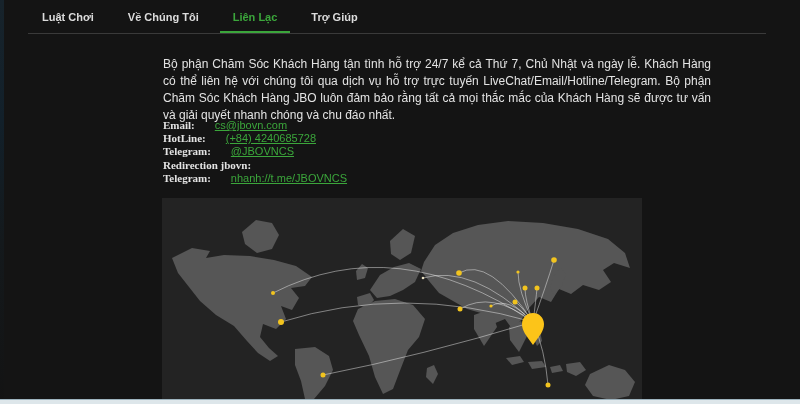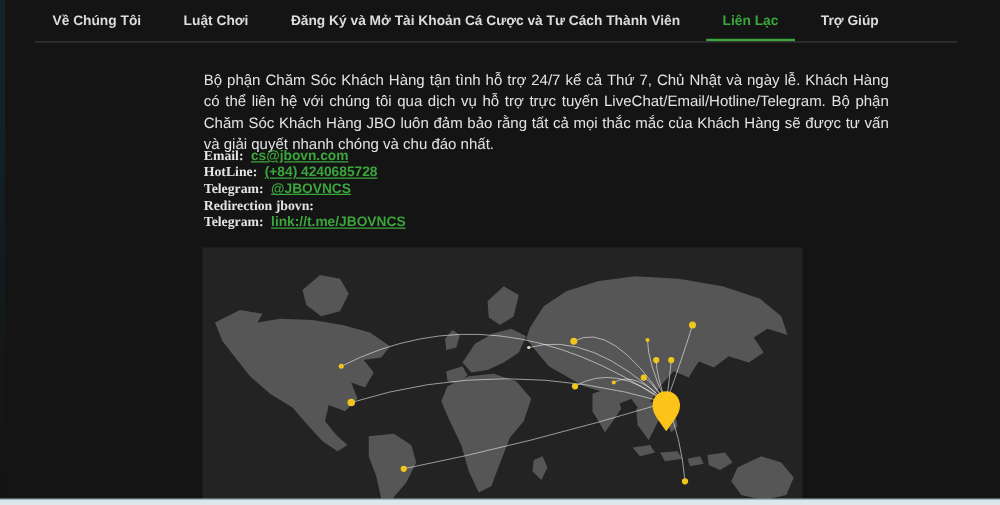--- a/index.html
+++ b/index.html
@@ -31,43 +31,42 @@
 
   
   .intro { position:absolute; left:163px; top:56px; width:548px;
     font-size:12px; line-height:17px; text-align:justify; color:#e3e3e3; }
 
   
   .contacts { position:absolute; left:163px; top:119px; font-size:11px; line-height:13.2px; }
   .contact-row { white-space:nowrap; }
   .contact-label { color:#e3e3e3; font-weight:bold;font-family:Liberation Serif, serif; }
   .contact-link { color:var(--accent,#3ba63b); text-decoration:underline;
-    cursor:pointer; margin-left:6px; font-weight:bold; }
+    cursor:pointer; margin-left:20px; font-weight:normal; }
 
   
   .map-wrap { position:absolute; left:162px; top:198px; width:480px; height:201px;
     background:var(--panel,#232323); overflow:hidden; }
   .map-wrap svg { display:block; }
 
   
   .bottom-strip { position:absolute; left:0; bottom:0; width:100%; height:5px;
     background:var(--bottom-strip,#dde6ea); border-top:1px solid #9eb4bf; }
 </style>
 </head>
 <body>
 
 <div class="page">
 
   <div class="left-edge"></div>
 
   <nav class="top-nav">
     <div class="tabs">
+      <a class="tab">Luật Chơi</a>
       <a class="tab">Về Chúng Tôi</a>
-      <a class="tab">Luật Chơi</a>
-      <a class="tab">Đăng Ký và Mở Tài Khoản Cá Cược và Tư Cách Thành Viên</a>
       <a class="tab active">Liên Lạc</a>
       <a class="tab">Trợ Giúp</a>
     </div>
     <div class="nav-rule"></div>
   </nav>
 
   <p class="intro">Bộ phận Chăm Sóc Khách Hàng tận tình hỗ trợ 24/7 kể cả Thứ 7, Chủ Nhật và ngày lễ. Khách Hàng có thể liên hệ với chúng tôi qua dịch vụ hỗ trợ trực tuyến LiveChat/Email/Hotline/Telegram. Bộ phận Chăm Sóc Khách Hàng JBO luôn đảm bảo rằng tất cả mọi thắc mắc của Khách Hàng sẽ được tư vấn và giải quyết nhanh chóng và chu đáo nhất.</p>
 
   <div class="contacts">
     <div class="contact-row">
@@ -76,21 +75,21 @@
     <div class="contact-row">
       <span class="contact-label">HotLine:</span><a class="contact-link">(+84) 4240685728</a>
     </div>
     <div class="contact-row">
       <span class="contact-label">Telegram:</span><a class="contact-link">@JBOVNCS</a>
     </div>
     <div class="contact-row">
       <span class="contact-label">Redirection jbovn:</span>
     </div>
     <div class="contact-row">
-      <span class="contact-label">Telegram:</span><a class="contact-link">link://t.me/JBOVNCS</a>
+      <span class="contact-label">Telegram:</span><a class="contact-link">nhanh://t.me/JBOVNCS</a>
     </div>
   </div>
 
   <div class="map-wrap">
     <svg width="480" height="201" viewBox="0 0 480 201">
       <rect x="0" y="0" width="480" height="201" fill="#232323"></rect>
       <g fill="#565656">
         <path d="M80,34 L94,22 L110,25 L117,37 L110,51 L95,55 L83,46 Z"></path>
         <path d="M10,60 L30,50 L48,53 L44,60 L62,57 L88,58 L112,62 L134,68 L150,79 L143,88 L129,90 L137,100 L130,112 L119,108 L124,121 L114,131 L101,126 L98,139 L107,150 L116,158 L108,163 L96,155 L85,143 L72,128 L54,117 L38,103 L27,89 L16,75 Z"></path>
         <path d="M133,151 L153,149 L167,158 L171,172 L163,188 L152,201 L143,201 L139,183 L133,167 Z"></path>

